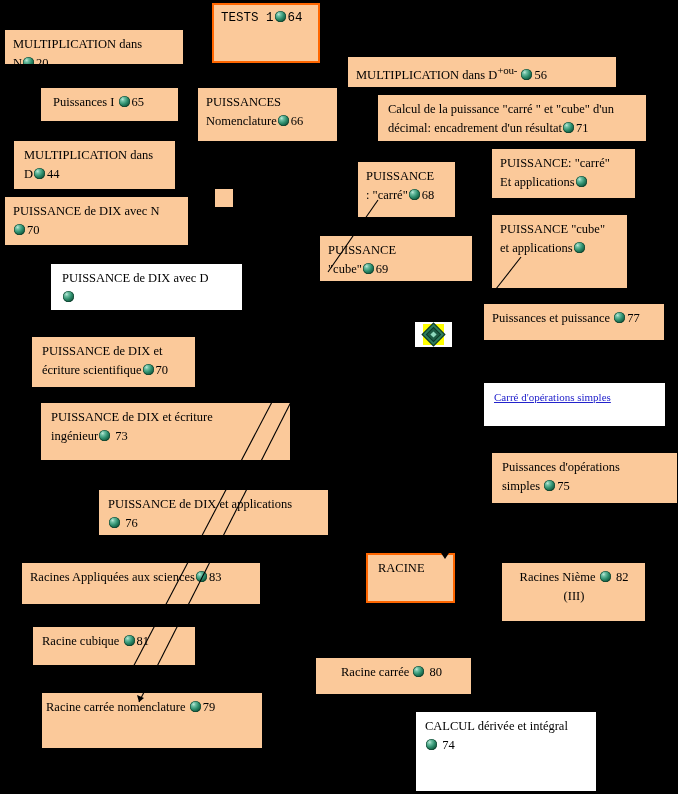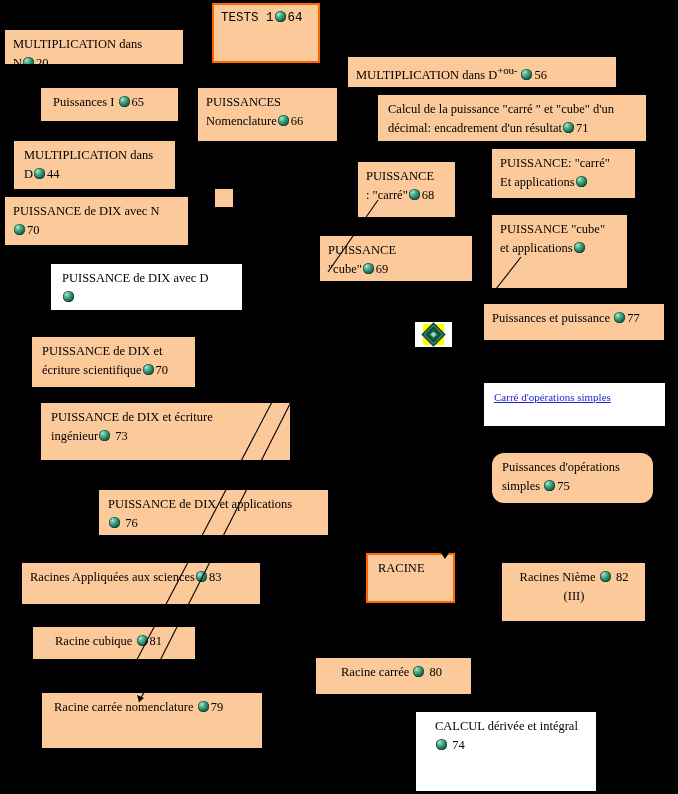--- a/index.html
+++ b/index.html
@@ -246,21 +246,21 @@
   </div>
 
   <div class="node" style="left:41px; top:403px; width:249px; height:57px; padding-left:10px;">
     <span class="txt">PUISSANCE de DIX et écriture</span>
     <span class="line2">
       <span class="txt">ingénieur</span><span class="bullet"></span>
       <span class="num">73</span>
     </span>
   </div>
 
-  <div class="node" style="left:492px; top:453px; width:161px; height:50px; padding-left:10px;border-radius:12px;">
+  <div class="node" style="left:492px; top:453px; width:185px; height:50px; padding-left:10px;">
     <span class="txt">Puissances d'opérations</span>
     <span class="line2">
       <span class="txt">simples</span>
       <span class="bullet"></span><span class="num">75</span>
     </span>
   </div>
 
   <div class="node" style="left:99px; top:490px; width:229px; height:45px; padding-left:9px;">
     <span class="txt">PUISSANCE de DIX et applications</span>
     <span class="line2">
@@ -279,37 +279,37 @@
 
   <div class="node" style="left:502px; top:563px; width:143px; height:58px; padding-left:9px;text-align:center;">
     <span class="txt">Racines Nième</span>
     <span class="bullet"></span>
     <span class="num">82</span>
     <span class="line2">
       <span class="txt">(III)</span>
     </span>
   </div>
 
-  <div class="node" style="left:33px; top:627px; width:162px; height:32px; padding-left:22px;">
+  <div class="node" style="left:33px; top:627px; width:162px; height:38px; padding-left:9px;">
     <span class="txt">Racine cubique</span>
     <span class="bullet"></span><span class="num">81</span>
   </div>
 
   <div class="node" style="left:272px; top:658px; width:155px; height:36px; padding-left:25px;margin-left:44px;">
     <span class="txt">Racine carrée</span>
     <span class="bullet"></span>
     <span class="num">80</span>
   </div>
 
-  <div class="node" style="left:42px; top:693px; width:220px; height:55px; padding-left:12px;">
+  <div class="node" style="left:42px; top:693px; width:220px; height:55px; padding-left:4px;">
     <span class="txt">Racine carrée  nomenclature</span>
     <span class="bullet"></span><span class="num">79</span>
   </div>
 
-  <div class="node white" style="left:416px; top:712px; width:180px; height:79px; padding-left:19px;">
+  <div class="node white" style="left:416px; top:712px; width:180px; height:79px; padding-left:9px;">
     <span class="txt">CALCUL dérivée et intégral</span>
     <span class="line2">
       <span class="bullet"></span>
       <span class="num">74</span>
     </span>
   </div>
 
   <svg class="wires-top" viewBox="0 0 678 794" width="678" height="794" style="position:absolute; left:0; top:0; pointer-events:none;">
     <g stroke="#000000" stroke-width="1.1" fill="none">
 

